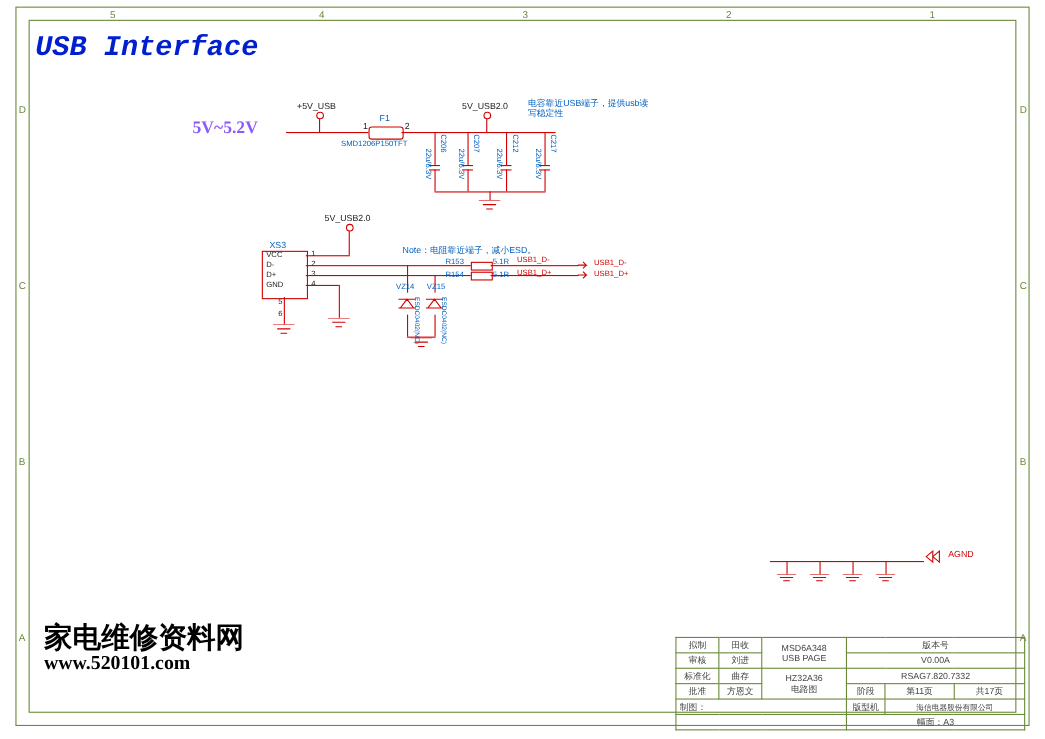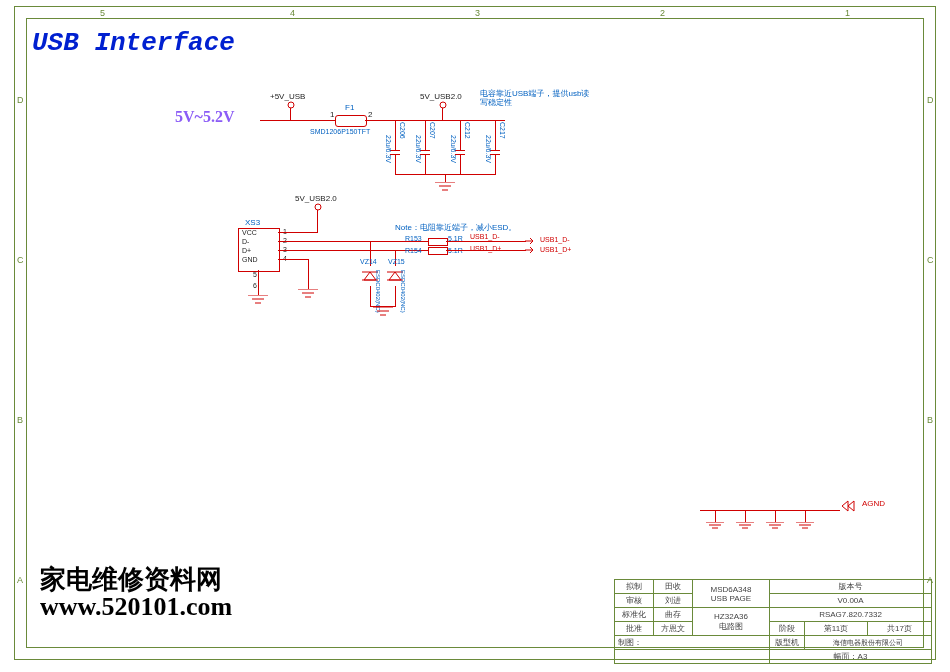--- a/index.html
+++ b/index.html
@@ -124,21 +124,21 @@
 <div class="wire" style="left:308px;top:259px;width:1px;height:30px"></div>
 <svg class="gnd" style="left:298px;top:289px" width="20" height="12">
     <path d="M0 0h20M4 4h12M7 8h6" stroke="#d00000" fill="none"></path>
   </svg>
 
 <div class="wire" style="left:258px;top:270px;width:1px;height:25px"></div>
 <svg class="gnd" style="left:248px;top:295px" width="20" height="12">
     <path d="M0 0h20M4 4h12M7 8h6" stroke="#d00000" fill="none"></path>
   </svg>
 
-<div class="note" style="left:395px;top:222px">Note：电阻靠近端子，减小ESD。</div>
+<div class="note" style="left:366px;top:222px">Note：电阻靠近端子，减小ESD。</div>
 
 <div class="comp" style="left:428px;top:238px;width:18px;height:6px"></div>
 <div class="comp" style="left:428px;top:247px;width:18px;height:6px"></div>
 <div class="des" style="left:405px;top:235px;font-size:7px">R153</div>
 <div class="des" style="left:405px;top:247px;font-size:7px">R154</div>
 <div class="des" style="left:448px;top:235px;font-size:7px">5.1R</div>
 <div class="des" style="left:448px;top:247px;font-size:7px">5.1R</div>
 <div class="wire" style="left:446px;top:241px;width:80px;height:1px"></div>
 <div class="wire" style="left:446px;top:250px;width:80px;height:1px"></div>
 <div class="rednet" style="left:470px;top:233px;font-size:7px">USB1_D-</div>
@@ -188,21 +188,21 @@
   </svg>
 <svg class="gnd" style="left:796px;top:522px" width="18" height="10">
     <path d="M0 0h18M3 3h12M6 6h6" stroke="#d00000" fill="none"></path>
   </svg>
 <svg class="gnd" style="left:840px;top:500px" width="20" height="12">
     <path d="M2 6l6-5v10zM8 6l6-5v10z" stroke="#d00000" fill="none"></path>
   </svg>
 <div class="rednet" style="left:862px;top:499px">AGND</div>
 
 <div class="watermark" style="left:40px;top:562px;font-size:26px;font-weight:bold">家电维修资料网</div>
-<div class="watermark" style="left:40px;top:592px;font-size:26px;font-family:'Times New Roman',serif;font-weight:bold">www.520101.com</div>
+<div class="watermark" style="left:40px;top:592px;font-size:18px;font-family:'Times New Roman',serif;font-weight:bold">www.520101.com</div>
 
 <table class="tb" style="left:614px;top:579px;width:318px">
 <tbody>
       <tr>
         <td style="width:32px">拟制</td>
         <td style="width:32px">田收</td>
     <td rowspan="2" style="width:70px"><span>MSD6A348</span><br><span>USB PAGE</span></td>
     <td colspan="3">版本号</td>
       </tr>
 <tr>

